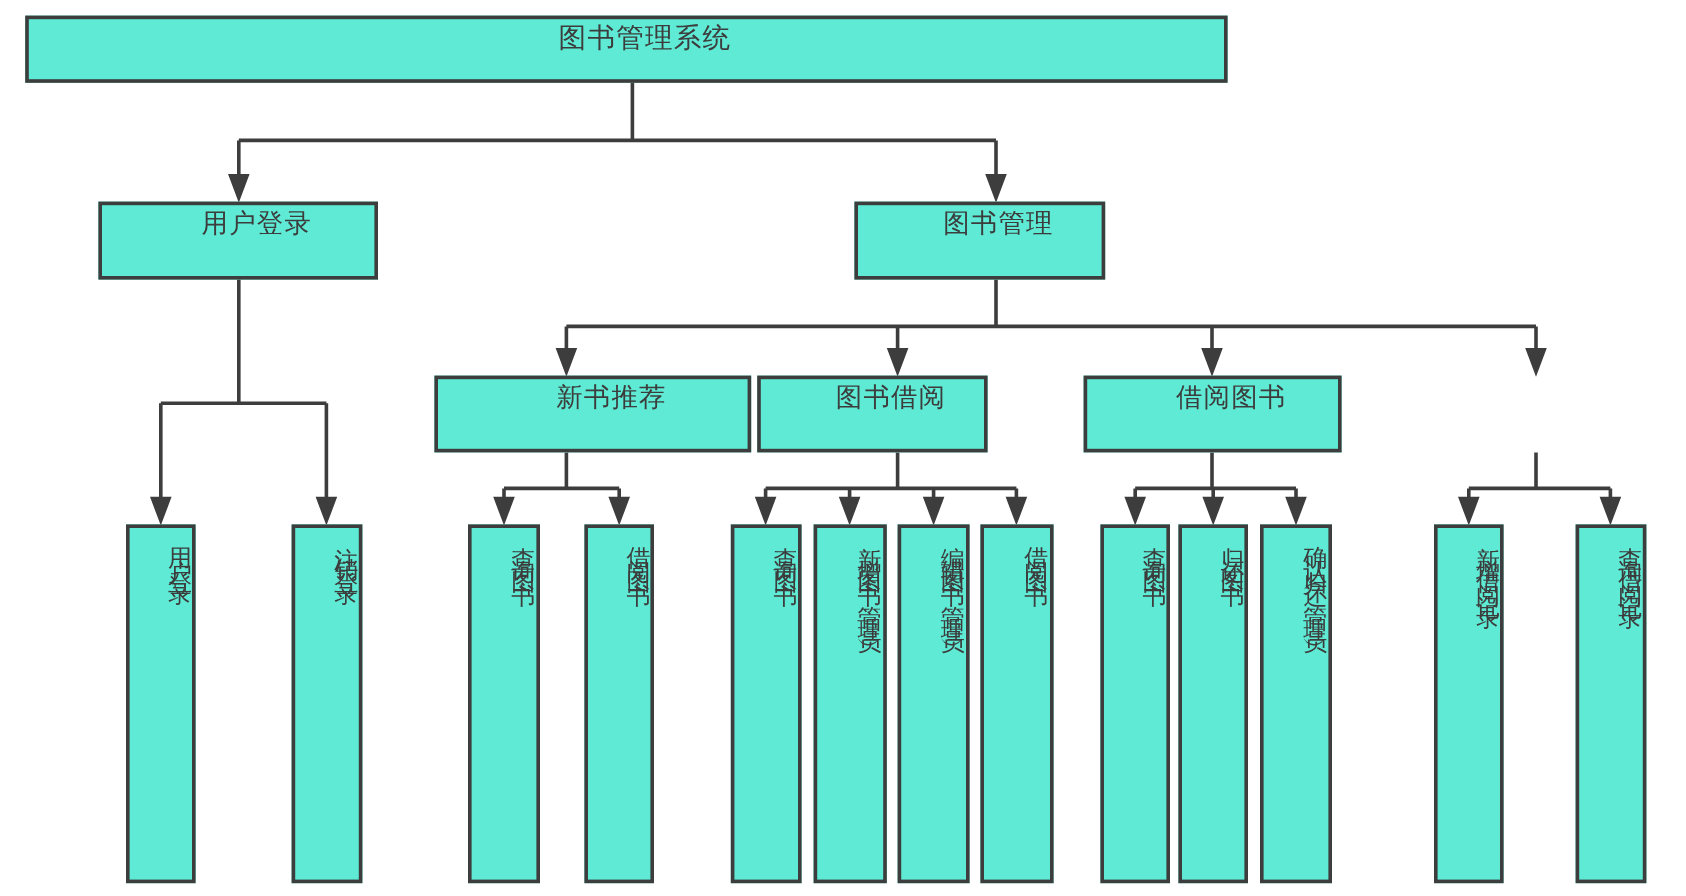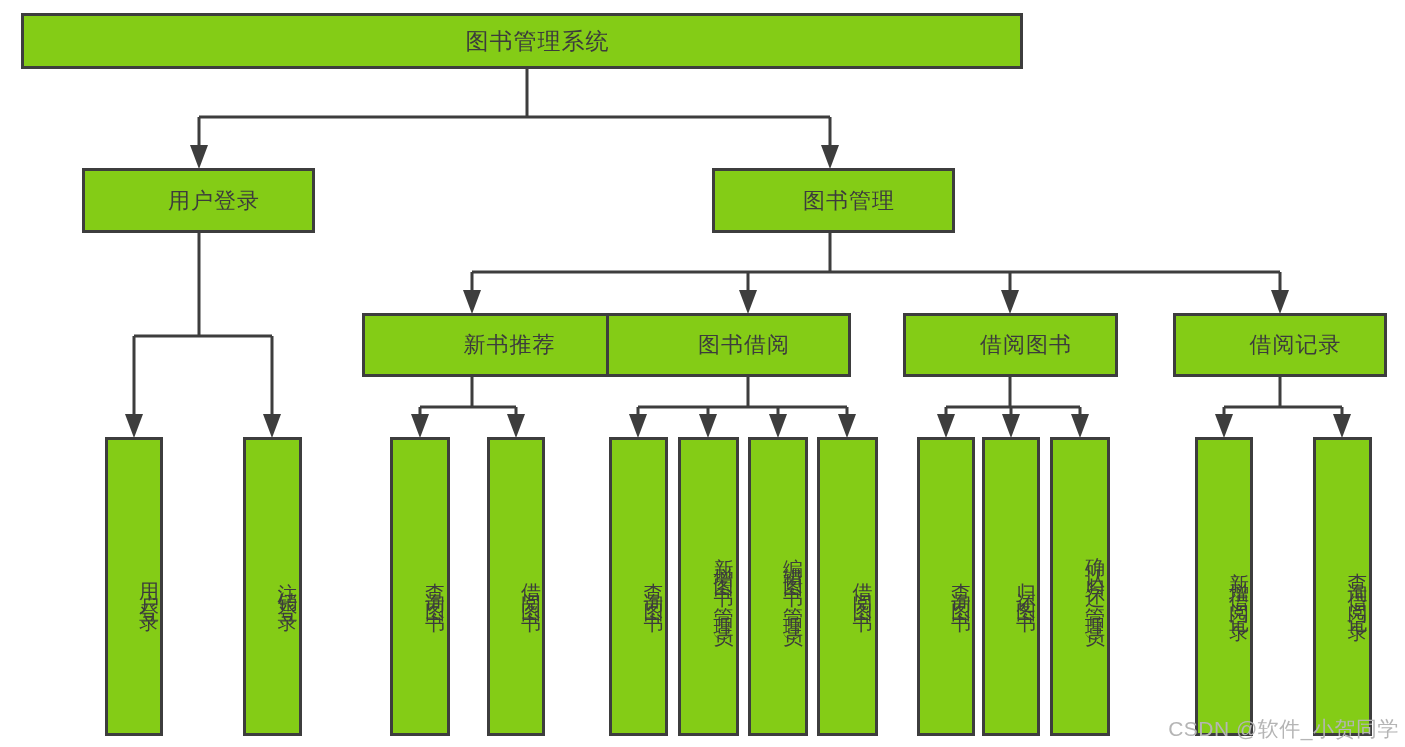--- a/index.html
+++ b/index.html
@@ -2,22 +2,22 @@
 <html><head>
 <meta charset="utf-8">
 <style>
   html,body{margin:0;padding:0;background:#ffffff;}
   .stage{
     position:relative;width:1405px;height:747px;background:#ffffff;overflow:hidden;
     font-family:"Liberation Sans", sans-serif;color:#3c3c3c;
   }
   .wires{position:absolute;left:0;top:0;z-index:1;}
   .box{
-    position:absolute;box-sizing:border-box;background:#84cc16;
-    border:3px solid #3d3d3d;display:flex;align-items:center;justify-content:center;
+    position:absolute;box-sizing:border-box;background:#5eead4;
+    border:3px solid #3d3d3d;display:flex;justify-content:center;
     z-index:2;
     padding-left:31px;
   }
   .box .ht{font-size:22px;letter-spacing:1px;color:#3c3c3c;white-space:nowrap;}
   .box .ht.title{font-size:23px;}
   .box .vt{
     writing-mode:vertical-rl;text-orientation:mixed;
     font-size:20px;line-height:1;letter-spacing:10px;color:#3c3c3c;white-space:nowrap;
   }
   .watermark{
@@ -52,35 +52,32 @@
       M1215 414 L1233 414 L1224 438 Z  M1333 414 L1351 414 L1342 438 Z"></path>
   </svg>
 
   <div class="box" style="left:21px;top:13px;width:1002px;height:56px">
     <span class="ht title">图书管理系统</span>
   </div>
 
   <div class="box" style="left:82px;top:168px;width:233px;height:65px">
     <span class="ht">用户登录</span>
   </div>
-  <div class="box" style="left:712px;top:168px;width:243px;height:65px">
+  <div class="box" style="left:712px;top:168px;width:209px;height:65px">
     <span class="ht">图书管理</span>
   </div>
 
   <div class="box" style="left:362px;top:313px;width:264px;height:64px">
     <span class="ht">新书推荐</span>
   </div>
-  <div class="box" style="left:606px;top:313px;width:245px;height:64px">
+  <div class="box" style="left:631px;top:313px;width:192px;height:64px">
     <span class="ht">图书借阅</span>
   </div>
   <div class="box" style="left:903px;top:313px;width:215px;height:64px">
     <span class="ht">借阅图书</span>
-  </div>
-  <div class="box" style="left:1173px;top:313px;width:214px;height:64px">
-    <span class="ht">借阅记录</span>
   </div>
 
   <div class="box" style="left:105px;top:437px;width:58px;height:299px">
     <span class="vt">用户登录</span>
   </div>
   <div class="box" style="left:243px;top:437px;width:59px;height:299px">
     <span class="vt">注销登录</span>
   </div>
 
   <div class="box" style="left:390px;top:437px;width:60px;height:299px">
@@ -113,14 +110,13 @@
     <span class="vt">确认归还（管理员）</span>
   </div>
 
   <div class="box" style="left:1195px;top:437px;width:58px;height:299px">
     <span class="vt">新增借阅记录</span>
   </div>
   <div class="box" style="left:1313px;top:437px;width:59px;height:299px">
     <span class="vt">查询借阅记录</span>
   </div>
 
-  <div class="watermark">CSDN @软件_小贺同学</div>
 </div>
 
 </body></html>

